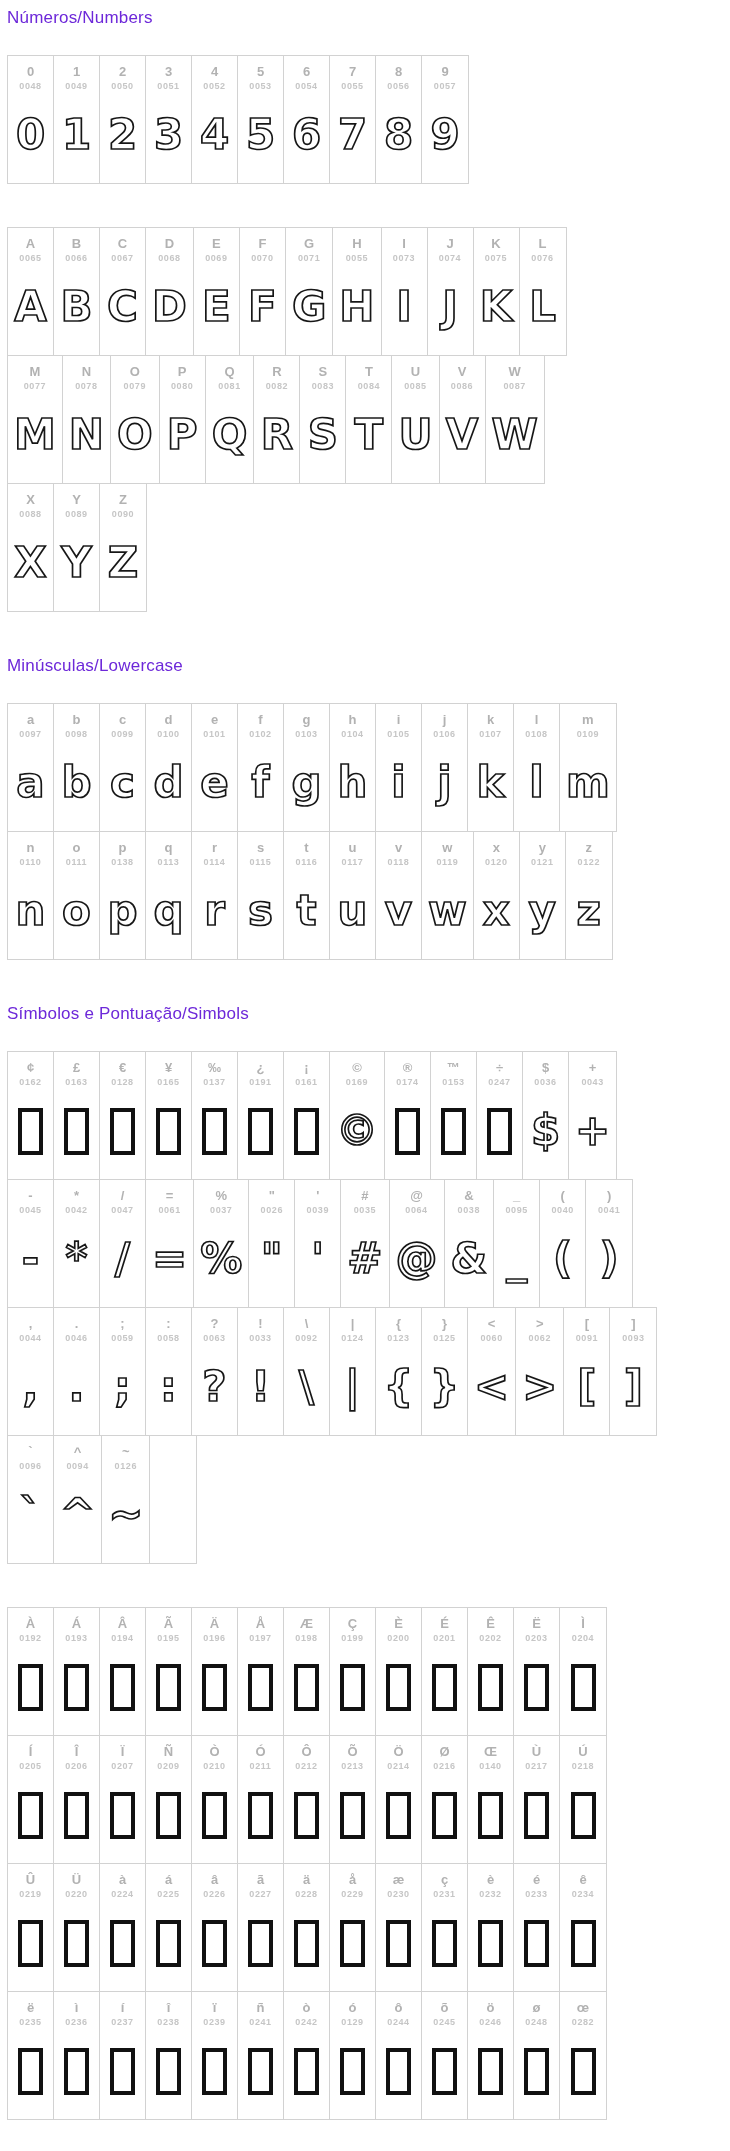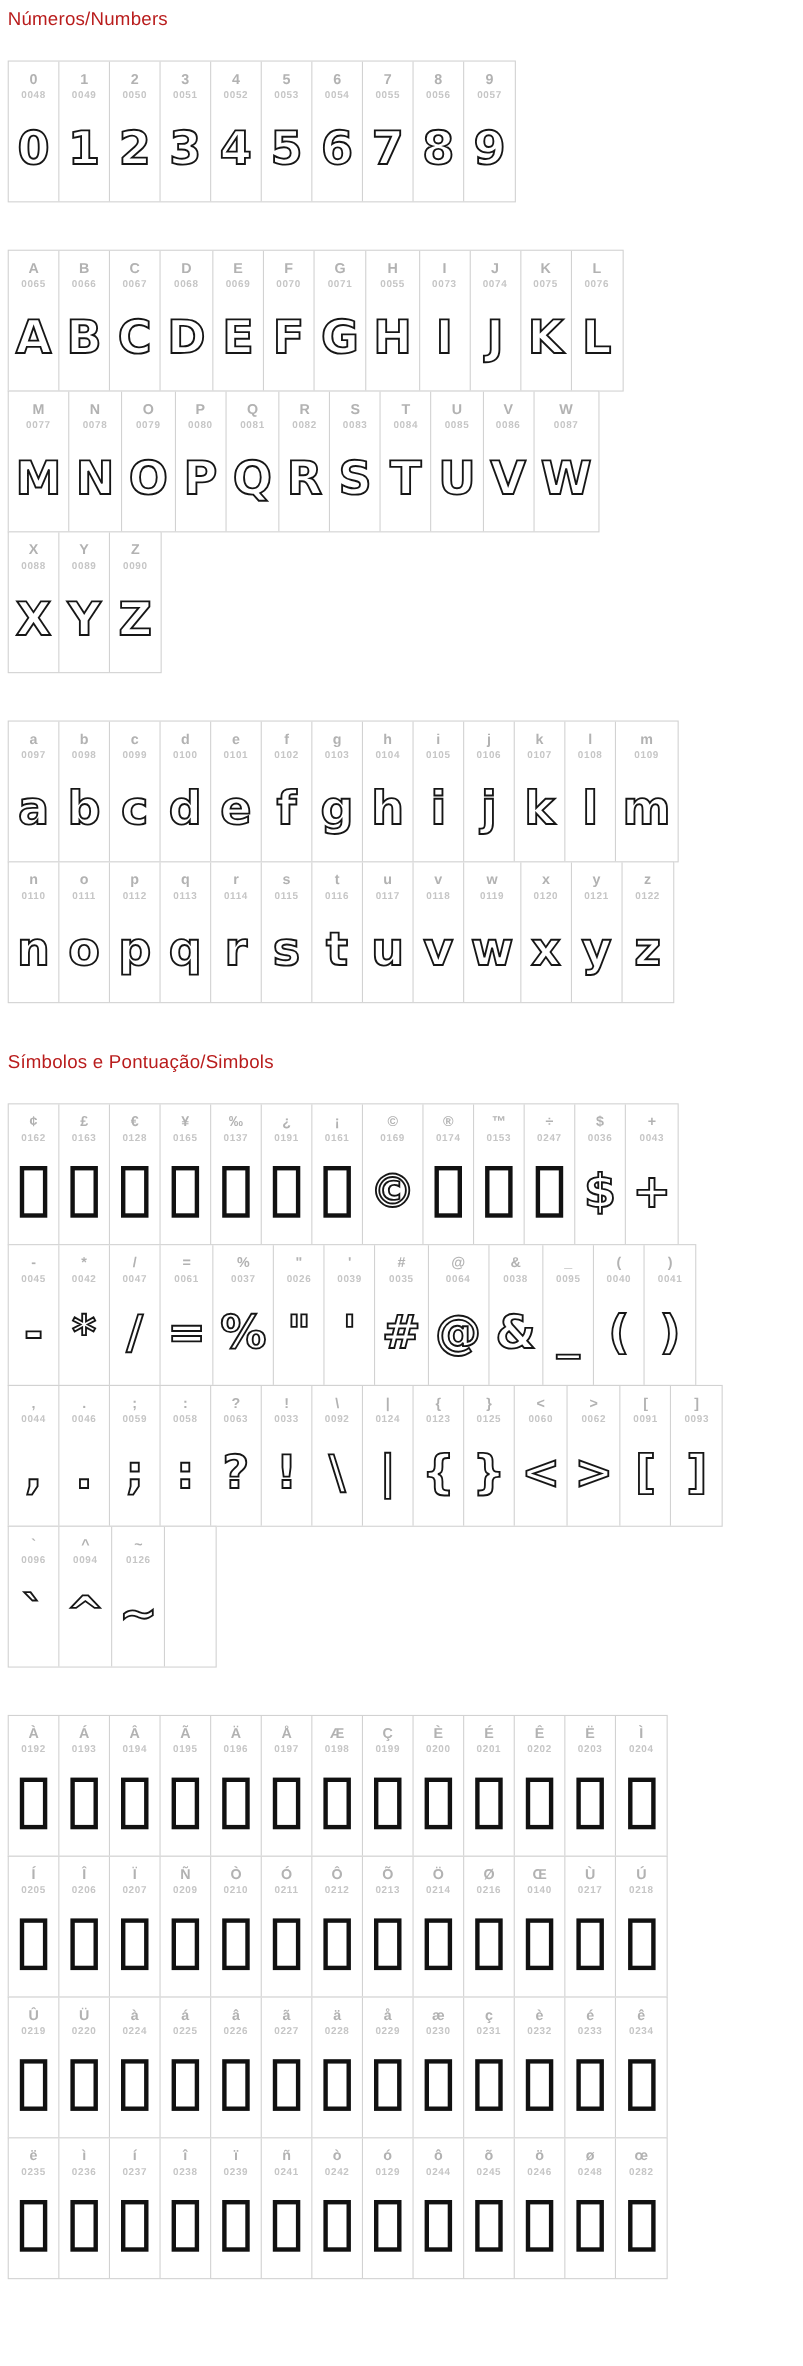--- a/index.html
+++ b/index.html
@@ -1,21 +1,21 @@
 <!DOCTYPE html>
 <html><head>
 <meta charset="utf-8">
 <style>
   html,body { margin:0; padding:0; background:#ffffff; }
   body { width:730px; font-family:"Liberation Sans", sans-serif; }
   .wrap { padding:8px 0 14px 7px; }
   section { margin-bottom:44px; }
   section:last-child { margin-bottom:8px; }
   .section-title {
-    font-size:17px; font-weight:400; color:#b91c1c;
+    font-size:17px; font-weight:400; color:#6d28d9;
     margin:0 0 28px 0; letter-spacing:0.2px;
   }
   .rows { display:block; }
   .char-row {
     display:flex; width:max-content;
     border:1px solid #d2d2d2; margin-top:-1px; background:#fff;
   }
   .char-cell {
     min-width:46px; box-sizing:border-box;
     border-right:1px solid #d2d2d2;
@@ -316,20 +316,21 @@
             <div class="ref-char">Z</div>
             <div class="unicode-code">0090</div>
             <div class="glyph-area">
               <span class="font-glyph">Z</span>
             </div>
           </div>
         </div>
       </div>
   </section>
   <section>
+    <h2 class="section-title">Minúsculas/Lowercase</h2>
     <div class="rows">
         <div class="char-row">
           <div class="char-cell">
             <div class="ref-char">a</div>
             <div class="unicode-code">0097</div>
             <div class="glyph-area">
               <span class="font-glyph">a</span>
             </div>
           </div>
           <div class="char-cell">
@@ -427,21 +428,21 @@
           </div>
           <div class="char-cell">
             <div class="ref-char">o</div>
             <div class="unicode-code">0111</div>
             <div class="glyph-area">
               <span class="font-glyph">o</span>
             </div>
           </div>
           <div class="char-cell">
             <div class="ref-char">p</div>
-            <div class="unicode-code">0112</div>
+            <div class="unicode-code">0138</div>
             <div class="glyph-area">
               <span class="font-glyph">p</span>
             </div>
           </div>
           <div class="char-cell">
             <div class="ref-char">q</div>
             <div class="unicode-code">0113</div>
             <div class="glyph-area">
               <span class="font-glyph">q</span>
             </div>

